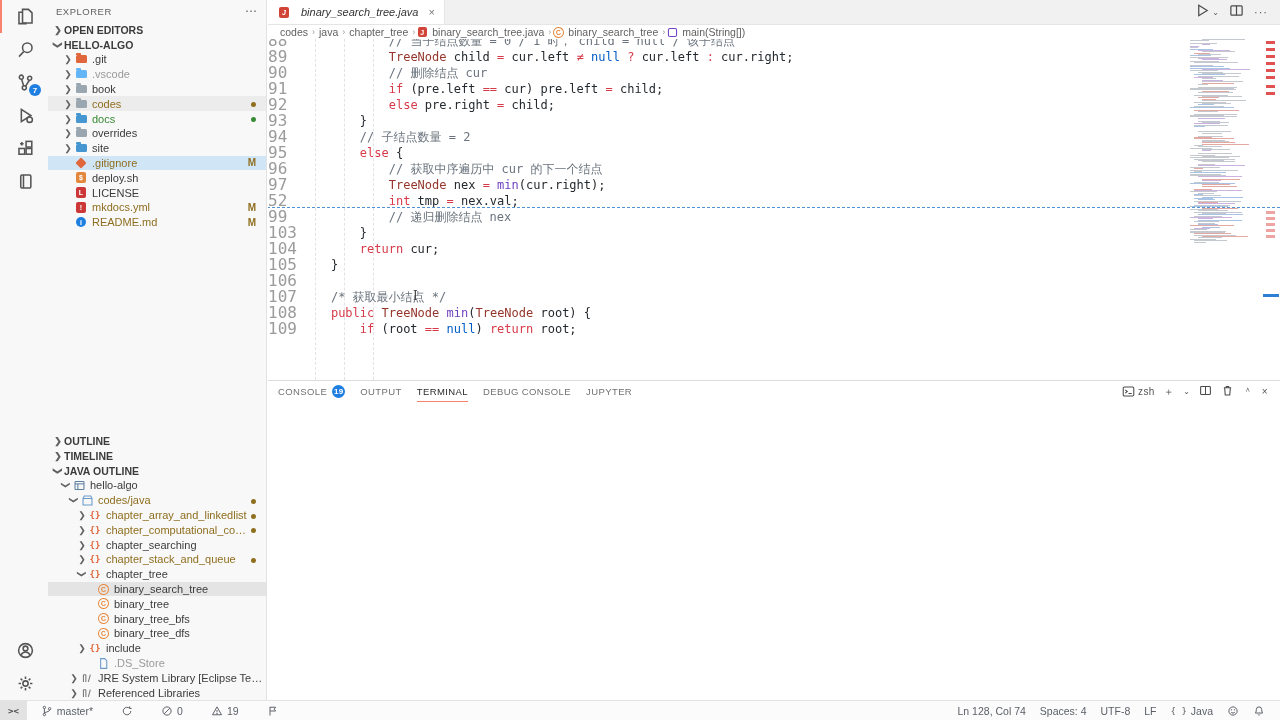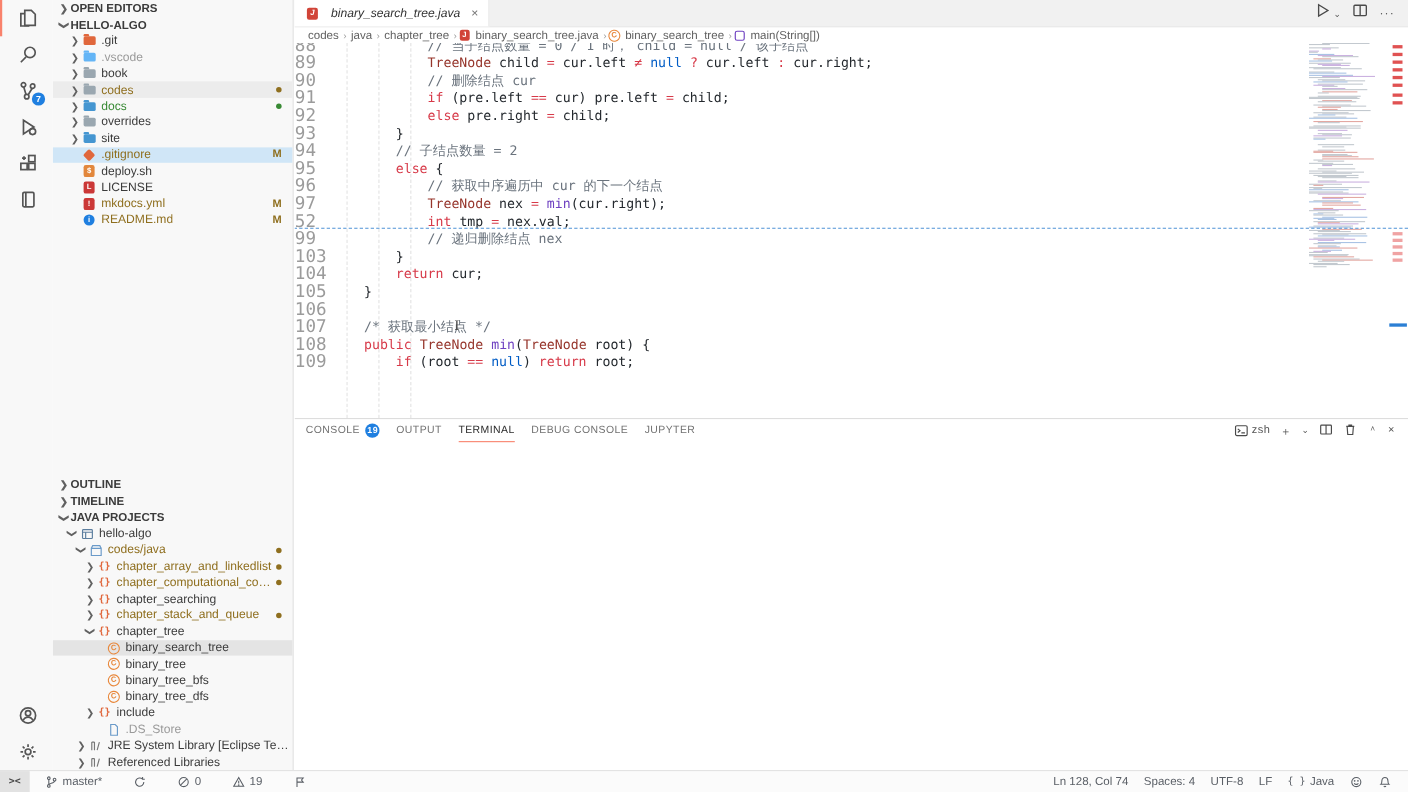--- a/index.html
+++ b/index.html
@@ -152,20 +152,24 @@
       </div>
       <div class="act">
         <svg viewBox="0 0 16 16" fill="none" stroke="#555" stroke-width="1.3">
           <circle cx="8" cy="8" r="2.2"></circle>
           <path d="M8 2.2v2M8 11.8v2M2.2 8h2M11.8 8h2M3.9 3.9l1.4 1.4M10.7 10.7l1.4 1.4M12.1 3.9l-1.4 1.4M5.3 10.7l-1.4 1.4"></path>
         </svg>
       </div>
     </div>
 
   <div class="sidebar">
+    <div class="sb-header">
+      <span>EXPLORER</span>
+      <span class="dots">⋯</span>
+    </div>
     <div class="sect">
       <span class="chev">❯</span>
       <span>OPEN EDITORS</span>
     </div>
     <div class="sect">
       <span class="chev" style="transform:rotate(90deg)">❯</span>
       <span>HELLO-ALGO</span>
     </div>
     <div id="filetree">
         <div class="srow" style="padding-left:14px">
@@ -262,21 +266,21 @@
     <div class="sect">
       <span class="chev">❯</span>
       <span>OUTLINE</span>
     </div>
     <div class="sect">
       <span class="chev">❯</span>
       <span>TIMELINE</span>
     </div>
     <div class="sect">
       <span class="chev" style="transform:rotate(90deg)">❯</span>
-      <span>JAVA PROJECTS</span>
+      <span>JAVA OUTLINE</span>
     </div>
     <div id="javatree">
         <div class="srow" style="padding-left:12px">
           <span class="chev" style="transform:rotate(90deg)">❯</span>
           <span class="ic">
             <svg viewBox="0 0 16 16" fill="none" stroke="#5c7e9f" stroke-width="1.3">
               <rect x="2.5" y="3" width="11" height="10" rx="1"></rect>
               <line x1="2.5" y1="6" x2="13.5" y2="6"></line>
               <line x1="6" y1="6" x2="6" y2="13"></line>
             </svg>

